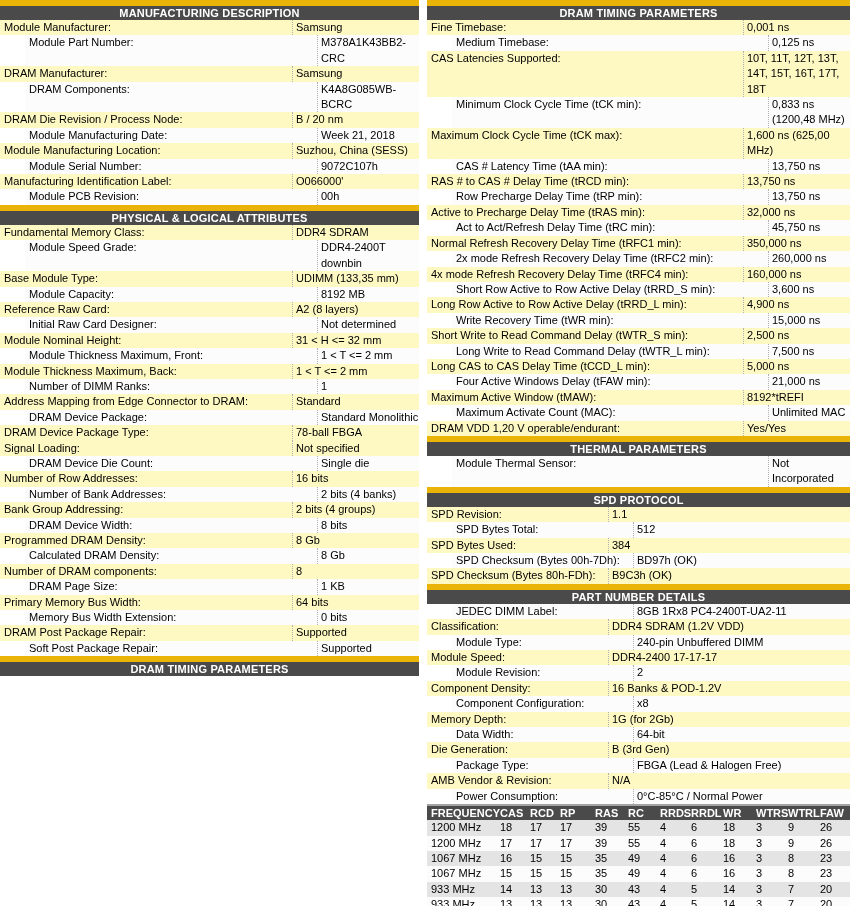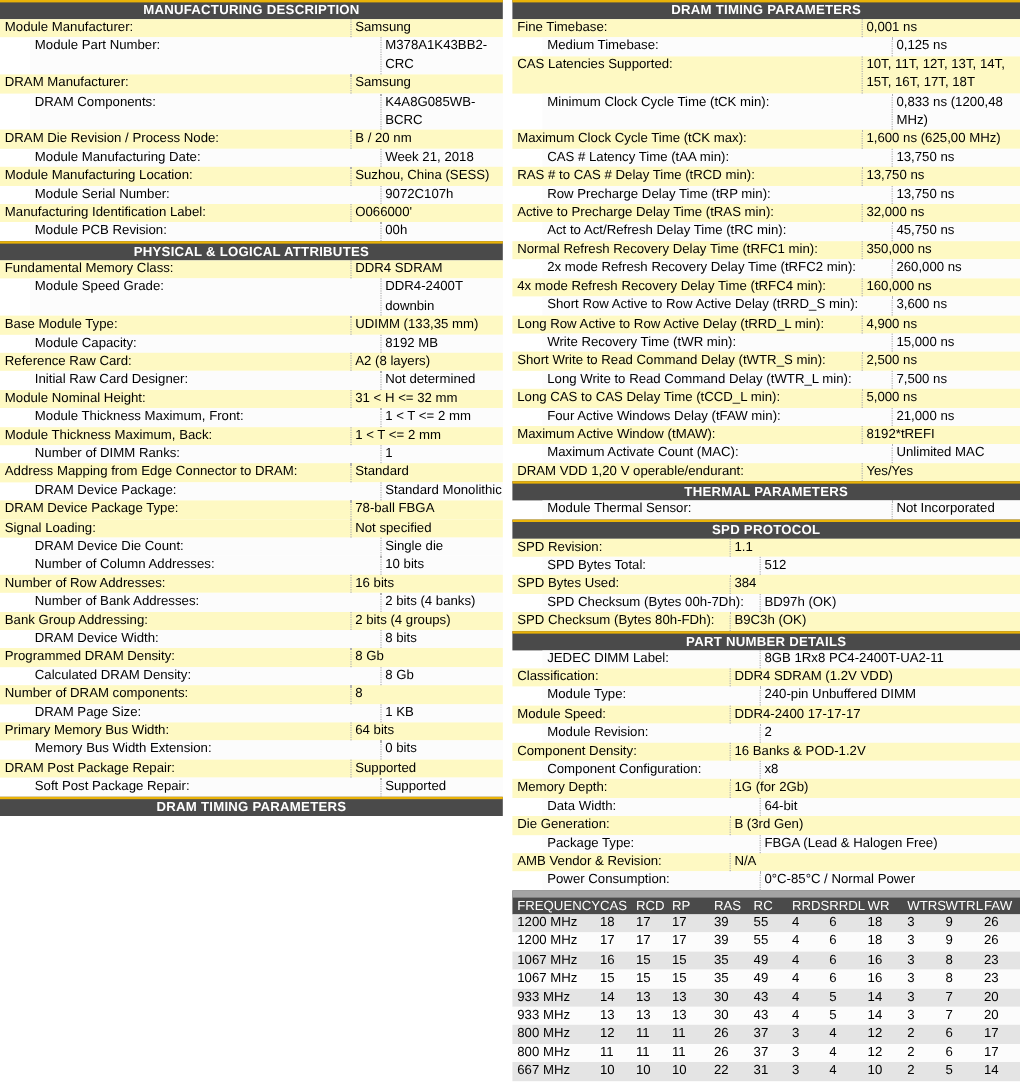--- a/index.html
+++ b/index.html
@@ -8,47 +8,47 @@
     font-family:"Liberation Sans","DejaVu Sans",sans-serif;
     font-size:11px;color:#000;
     -webkit-font-smoothing:none;
   }
   .page{display:flex;align-items:flex-start;}
   .col{display:block;}
   .col.left{width:419px;margin-right:8px;}
   .col.right{width:423px;}
   .section-header{
     background:#4a4a4a;
-    border-top:2px solid #eab308;
+    border-top:6px solid #eab308;
     color:#fff;
     font-weight:bold;
     text-align:center;
     height:14px;line-height:14px;
     letter-spacing:0.2px;
     overflow:hidden;
   }
   .row{display:grid;}
   .row.odd{background:#fef9c3;}
   .row.even{background:#fcfcfc;margin-left:25px;}
   .split-a{grid-template-columns:292px 1fr;}
-  .split-b{grid-template-columns:291px 1fr;}
+  .split-b{grid-template-columns:291px 1fr;gap:25px;}
   .split-c{grid-template-columns:181px 1fr;}
   .cell{line-height:15.4px;overflow:hidden;}
   .cell.label{padding-left:4px;white-space:nowrap;}
   .cell.value{border-left:1px dotted #b0b0b0;padding-left:3px;}
   .freq-row{
     display:grid;
     grid-template-columns:69px 30px 30px 35px 33px 32px 31px 32px 33px 32px 32px 1fr;
     padding-left:4px;
   }
   .freq-row .fcell{line-height:15.4px;overflow:hidden;white-space:nowrap;}
   .freq-head{
     background:#4a4a4a;
-    border-top:6px solid #a3a3a3;
-    color:#fff;font-weight:normal;
+    border-top:2px solid #a3a3a3;
+    color:#fff;font-weight:bold;
   }
   .freq-head .fcell{line-height:14px;}
   .freq-row.odd{background:#e4e4e4;}
   .freq-row.even{background:#fcfcfc;}
 </style>
 </head>
 <body>
 
 <div class="page">
   <div class="col left" id="left-col">
@@ -146,24 +146,20 @@
         <span class="cell label">DRAM Device Package Type:</span>
         <span class="cell value">78-ball FBGA</span>
       </div>
       <div class="row odd split-a">
         <span class="cell label">Signal Loading:</span>
         <span class="cell value">Not specified</span>
       </div>
       <div class="row even split-a">
         <span class="cell label">DRAM Device Die Count:</span>
         <span class="cell value">Single die</span>
-      </div>
-      <div class="row even split-a">
-        <span class="cell label">Number of Column Addresses:</span>
-        <span class="cell value">10 bits</span>
       </div>
       <div class="row odd split-a">
         <span class="cell label">Number of Row Addresses:</span>
         <span class="cell value">16 bits</span>
       </div>
       <div class="row even split-a">
         <span class="cell label">Number of Bank Addresses:</span>
         <span class="cell value">2 bits (4 banks)</span>
       </div>
       <div class="row odd split-a">

